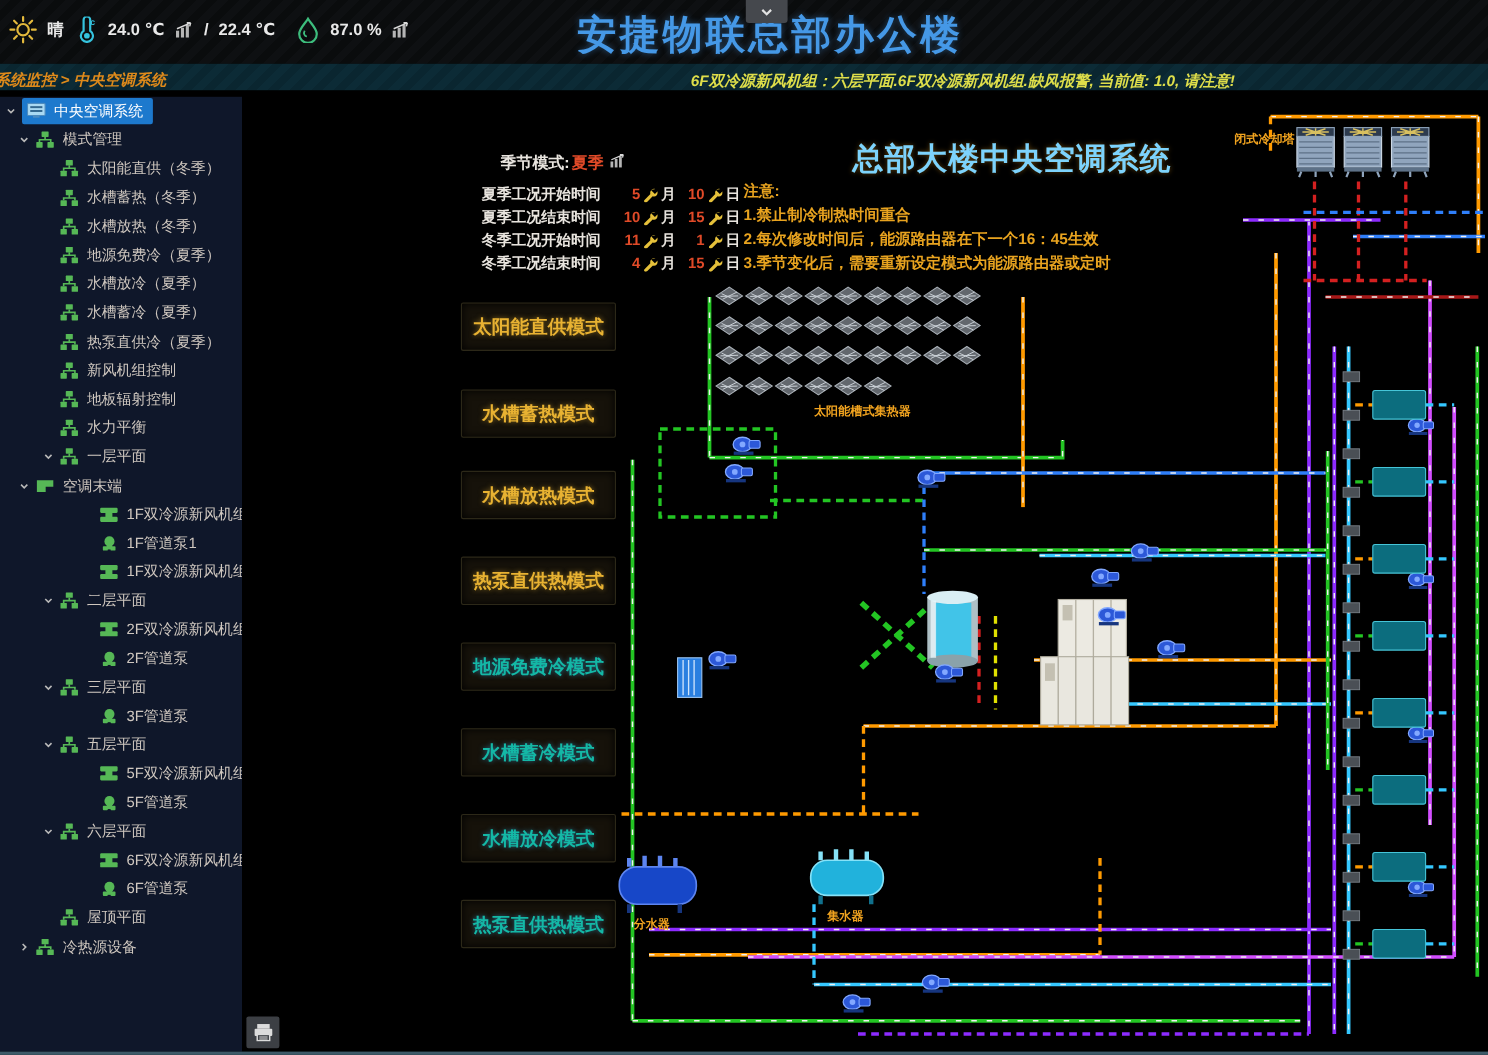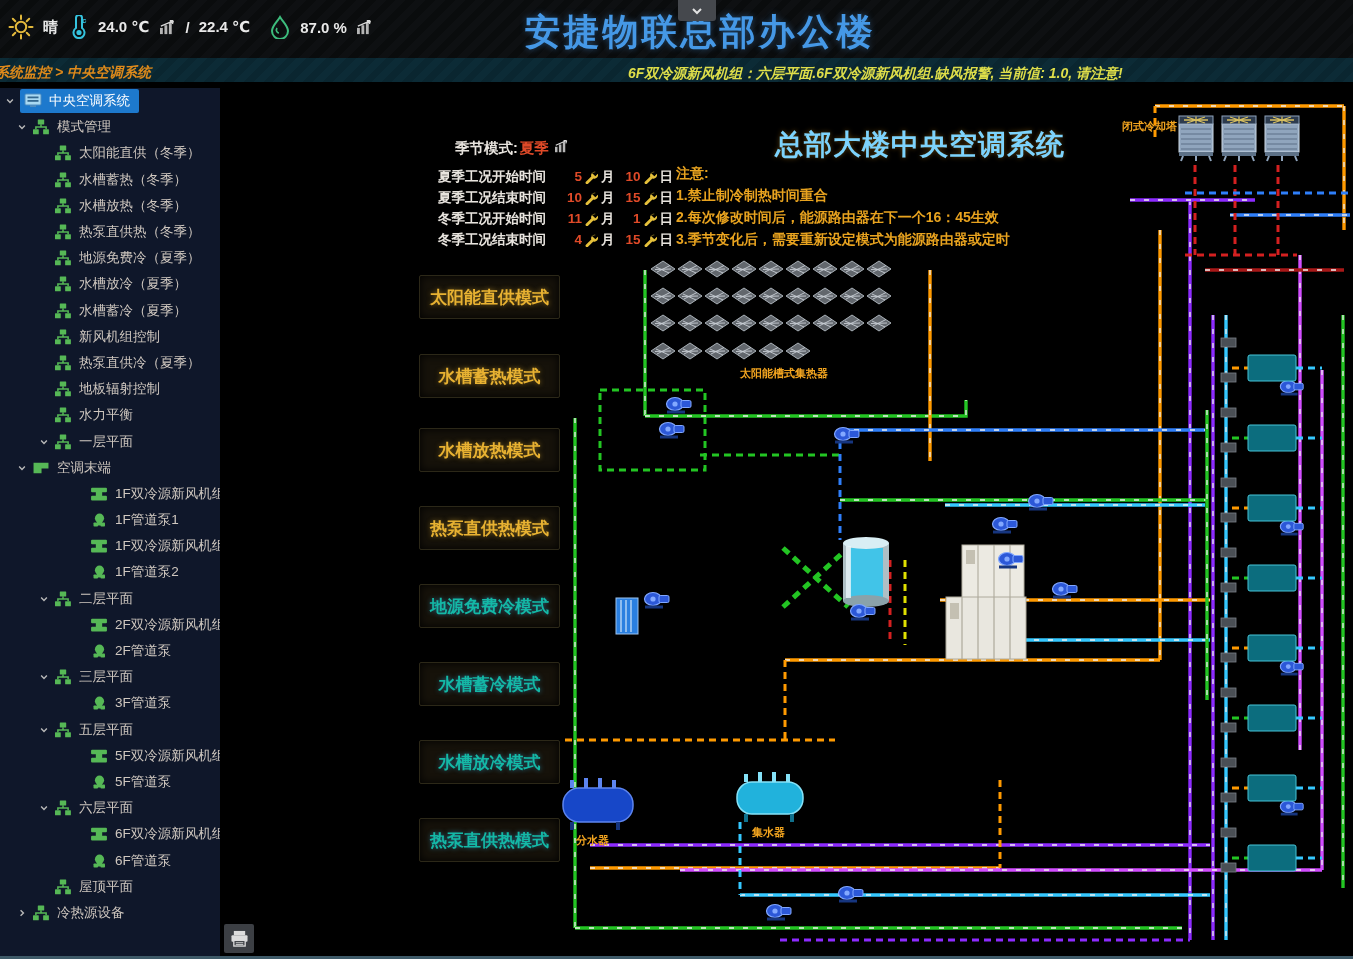--- a/index.html
+++ b/index.html
@@ -255,29 +255,20 @@
       </span>
       <span class="tlabel">水槽放热（冬季）</span>
     </div>
   <div class="tree-row lvl2">
       <span class="chev"></span>
       <span class="ticon">
         <svg>
           <use href="#i-org"></use>
         </svg>
       </span>
-      <span class="tlabel">热泵直供热（冬季）</span>
-    </div>
-  <div class="tree-row lvl2">
-      <span class="chev"></span>
-      <span class="ticon">
-        <svg>
-          <use href="#i-org"></use>
-        </svg>
-      </span>
       <span class="tlabel">地源免费冷（夏季）</span>
     </div>
   <div class="tree-row lvl2">
       <span class="chev"></span>
       <span class="ticon">
         <svg>
           <use href="#i-org"></use>
         </svg>
       </span>
       <span class="tlabel">水槽放冷（夏季）</span>
@@ -291,30 +282,30 @@
       </span>
       <span class="tlabel">水槽蓄冷（夏季）</span>
     </div>
   <div class="tree-row lvl2">
       <span class="chev"></span>
       <span class="ticon">
         <svg>
           <use href="#i-org"></use>
         </svg>
       </span>
+      <span class="tlabel">热泵直供冷（夏季）</span>
+    </div>
+  <div class="tree-row lvl2">
+      <span class="chev"></span>
+      <span class="ticon">
+        <svg>
+          <use href="#i-org"></use>
+        </svg>
+      </span>
       <span class="tlabel">新风机组控制</span>
-    </div>
-  <div class="tree-row lvl2">
-      <span class="chev"></span>
-      <span class="ticon">
-        <svg>
-          <use href="#i-org"></use>
-        </svg>
-      </span>
-      <span class="tlabel">热泵直供冷（夏季）</span>
     </div>
   <div class="tree-row lvl2">
       <span class="chev"></span>
       <span class="ticon">
         <svg>
           <use href="#i-org"></use>
         </svg>
       </span>
       <span class="tlabel">地板辐射控制</span>
     </div>
@@ -369,28 +360,20 @@
       </span>
       <span class="tlabel">1F管道泵1</span>
     </div>
   <div class="tree-row lvl3">
       <span class="ticon">
         <svg>
           <use href="#i-ahu"></use>
         </svg>
       </span>
       <span class="tlabel">1F双冷源新风机组2</span>
-    </div>
-  <div class="tree-row lvl3">
-      <span class="ticon">
-        <svg>
-          <use href="#i-pump"></use>
-        </svg>
-      </span>
-      <span class="tlabel">1F管道泵2</span>
     </div>
   <div class="tree-row lvl2">
       <span class="chev">
         <svg>
           <use href="#i-chev-d"></use>
         </svg>
       </span>
       <span class="ticon">
         <svg>
           <use href="#i-org"></use>

